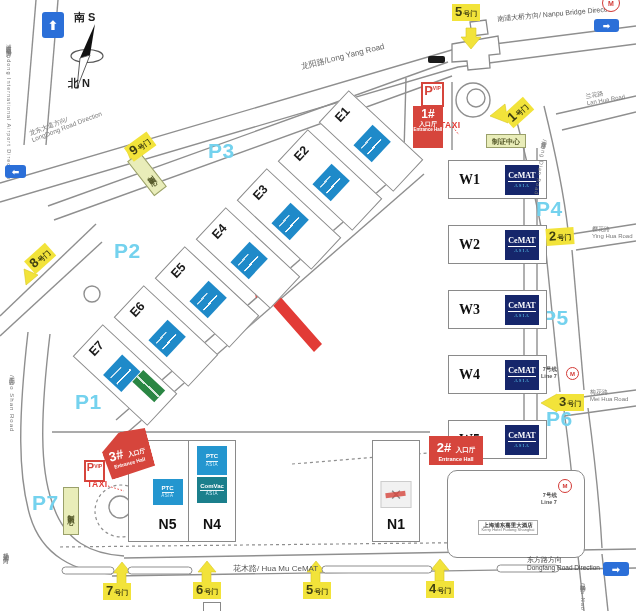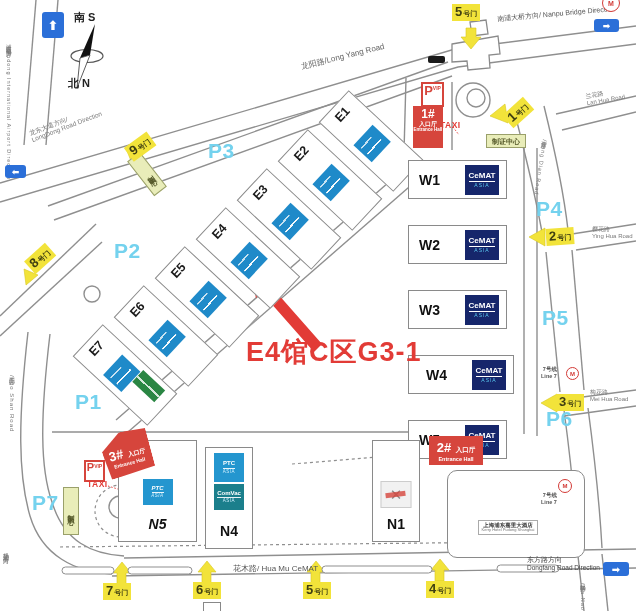--- a/index.html
+++ b/index.html
@@ -15,21 +15,21 @@
   
   .ehall{position:absolute;width:42px;height:100px;background:#fff;border:1.5px solid #8a8a8a;transform:rotate(-47deg);z-index:2;}
   .ehl{text-align:center;padding-top:4px;font-weight:700;font-size:12.5px;color:#1a1a1a;}
   .elogo{position:absolute;left:6px;top:40px;width:28px;height:25px;background-color:#1f8ac9;
     background-image:linear-gradient(to bottom,transparent 62%,rgba(255,255,255,.95) 62%,rgba(255,255,255,.95) 68%,transparent 68%),
                      linear-gradient(to bottom,transparent 28%,rgba(255,255,255,.75) 28%,rgba(255,255,255,.75) 34%,transparent 34%);
     background-size:72% 100%,55% 100%;background-repeat:no-repeat;background-position:3px 0,3px 0;}
   .eglogo{position:absolute;left:21px;top:60px;width:16px;height:30px;background-color:#2a8643;
     background-image:linear-gradient(to right,transparent 40%,rgba(255,255,255,.8) 40%,rgba(255,255,255,.8) 52%,transparent 52%);}
   
-  .whall{position:absolute;left:408px;width:97px;height:37px;background:#fff;border:1.5px solid #8a8a8a;display:flex;align-items:center;z-index:2;}
+  .whall{position:absolute;left:448px;width:97px;height:37px;background:#fff;border:1.5px solid #8a8a8a;display:flex;align-items:center;z-index:2;font-family:Liberation Serif, serif;}
   .whl{font-weight:700;font-size:14px;color:#111;margin-left:10px;}
   .cemat{margin-left:auto;margin-right:7px;width:34px;height:30px;background:#16266b;color:#fff;display:flex;flex-direction:column;align-items:center;justify-content:center;line-height:1;}
   .cemat .t{font-size:8px;font-weight:700;border-bottom:1px solid #fff;padding-bottom:1px;}
   .cemat .s{font-size:5px;color:#5ac8f0;margin-top:1px;letter-spacing:1px;}
   
   .nhall{position:absolute;top:440px;height:100px;background:#fff;border:1.5px solid #8a8a8a;z-index:2;}
   .nhl{position:absolute;bottom:9px;width:100%;text-align:center;font-weight:700;font-size:14px;color:#111;}
   .nlogo{position:absolute;left:50%;transform:translateX(-50%);width:30px;color:#fff;display:flex;flex-direction:column;align-items:center;justify-content:center;text-align:center;line-height:1.05;}
   .nlogo .m{font-size:6px;font-weight:700;border-bottom:1px solid rgba(255,255,255,.9);padding-bottom:1px;}
   .nlogo .m2{font-size:5px;font-weight:700;}
@@ -239,43 +239,43 @@
       <div class="s">ASIA</div>
     </div>
   </div>
   <div class="whall" style="top:290px;">
     <div class="whl">W3</div>
     <div class="cemat">
       <div class="t">CeMAT</div>
       <div class="s">ASIA</div>
     </div>
   </div>
-  <div class="whall" style="top:355px;padding-left:7px;">
+  <div class="whall" style="top:355px;">
     <div class="whl">W4</div>
     <div class="cemat">
       <div class="t">CeMAT</div>
       <div class="s">ASIA</div>
     </div>
   </div>
   <div class="whall" style="top:420px;">
     <div class="whl">W5</div>
     <div class="cemat">
       <div class="t">CeMAT</div>
       <div class="s">ASIA</div>
     </div>
   </div>
 
-  <div class="nhall" style="left:118px;width:77px;font-style:italic;">
+  <div class="nhall" style="left:128px;width:77px;">
     <div class="nlogo bg-ptc">
       <div class="m">PTC</div>
       <div class="s">ASIA</div>
     </div>
     <div class="nhl">N5</div>
   </div>
-  <div class="nhall" style="left:205px;width:46px;margin-top:7px;">
+  <div class="nhall" style="left:188px;width:46px;">
     <div class="nlogo bg-ptc-hi">
       <div class="m">PTC</div>
       <div class="s">ASIA</div>
     </div>
     <div class="nlogo bg-comvac">
       <div class="m">ComVac</div>
       <div class="s">ASIA</div>
     </div>
     <div class="nhl">N4</div>
   </div>
@@ -378,15 +378,14 @@
   <div class="metro" style="left:558px;top:479px;width:12px;height:12px;font-size:6px;">M</div>
   <div class="metro" style="left:602px;top:-6px;width:16px;height:16px;font-size:7px;">M</div>
 
   <div class="kerry">
     <div class="kerrylbl">
       <span class="z">上海浦东嘉里大酒店</span>
       <span class="e">Kerry Hotel Pudong Shanghai</span>
     </div>
   </div>
 
-  <div class="annot">E4馆C区G3-1</div>
 
 </div>
 
 </body></html>

